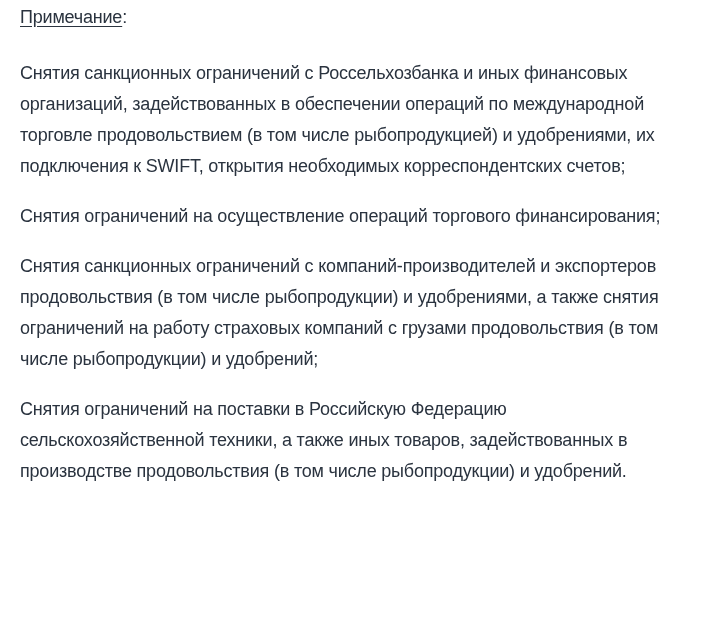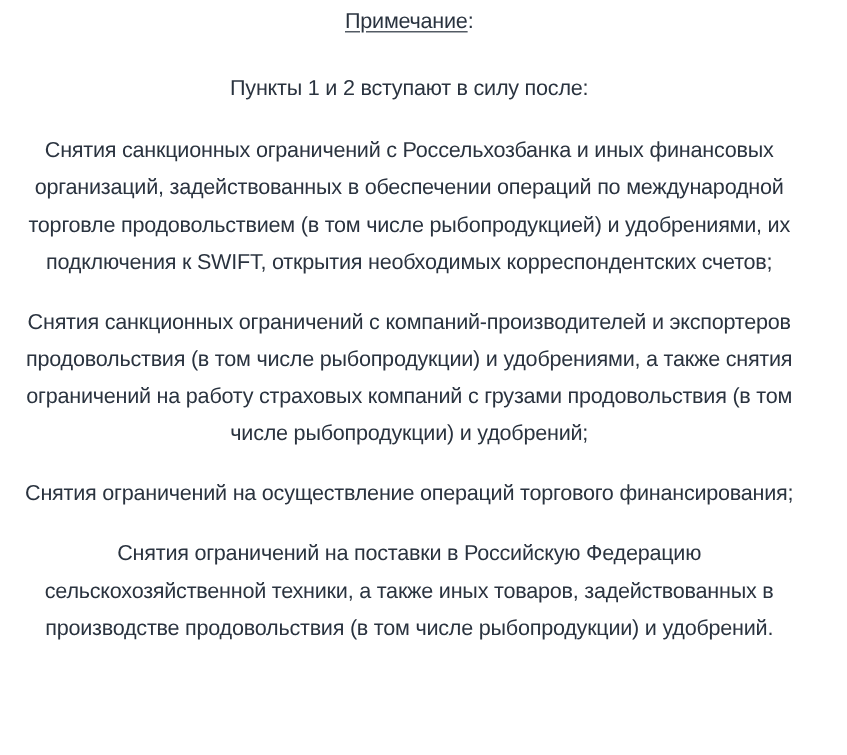--- a/index.html
+++ b/index.html
@@ -36,26 +36,25 @@
   .note p {
     margin: 0 0 19px 0;
   }
   .note p.intro {
     margin-bottom: 21px;
   }
 </style>
 </head>
 <body style="background: rgb(255, 255, 255);">
 
-<div class="note" style="color: rgb(42, 51, 63); text-align: center;">
+<div class="note" style="color: rgb(42, 51, 63);">
   <h2 class="note-heading"><span class="underlined">Примечание</span><span>:</span></h2>
 
-  <p class="intro">Пункты 1 и 2 вступают в силу после:</p>
 
   <p>Снятия санкционных ограничений с Россельхозбанка и иных финансовых организаций, задействованных в обеспечении операций по международной торговле продовольствием (в том числе рыбопродукцией) и удобрениями, их подключения к SWIFT, открытия необходимых корреспондентских счетов;</p>
 
+  <p>Снятия ограничений на осуществление операций торгового финансирования;</p>
+
   <p>Снятия санкционных ограничений с компаний-производителей и экспортеров продовольствия (в том числе рыбопродукции) и удобрениями, а также снятия ограничений на работу страховых компаний с грузами продовольствия (в том числе рыбопродукции) и удобрений;</p>
-
-  <p>Снятия ограничений на осуществление операций торгового финансирования;</p>
 
 
   <p>Снятия ограничений на поставки в Российскую Федерацию сельскохозяйственной техники, а также иных товаров, задействованных в производстве продовольствия (в том числе рыбопродукции) и удобрений.</p>
 </div>
 
 </body></html>

